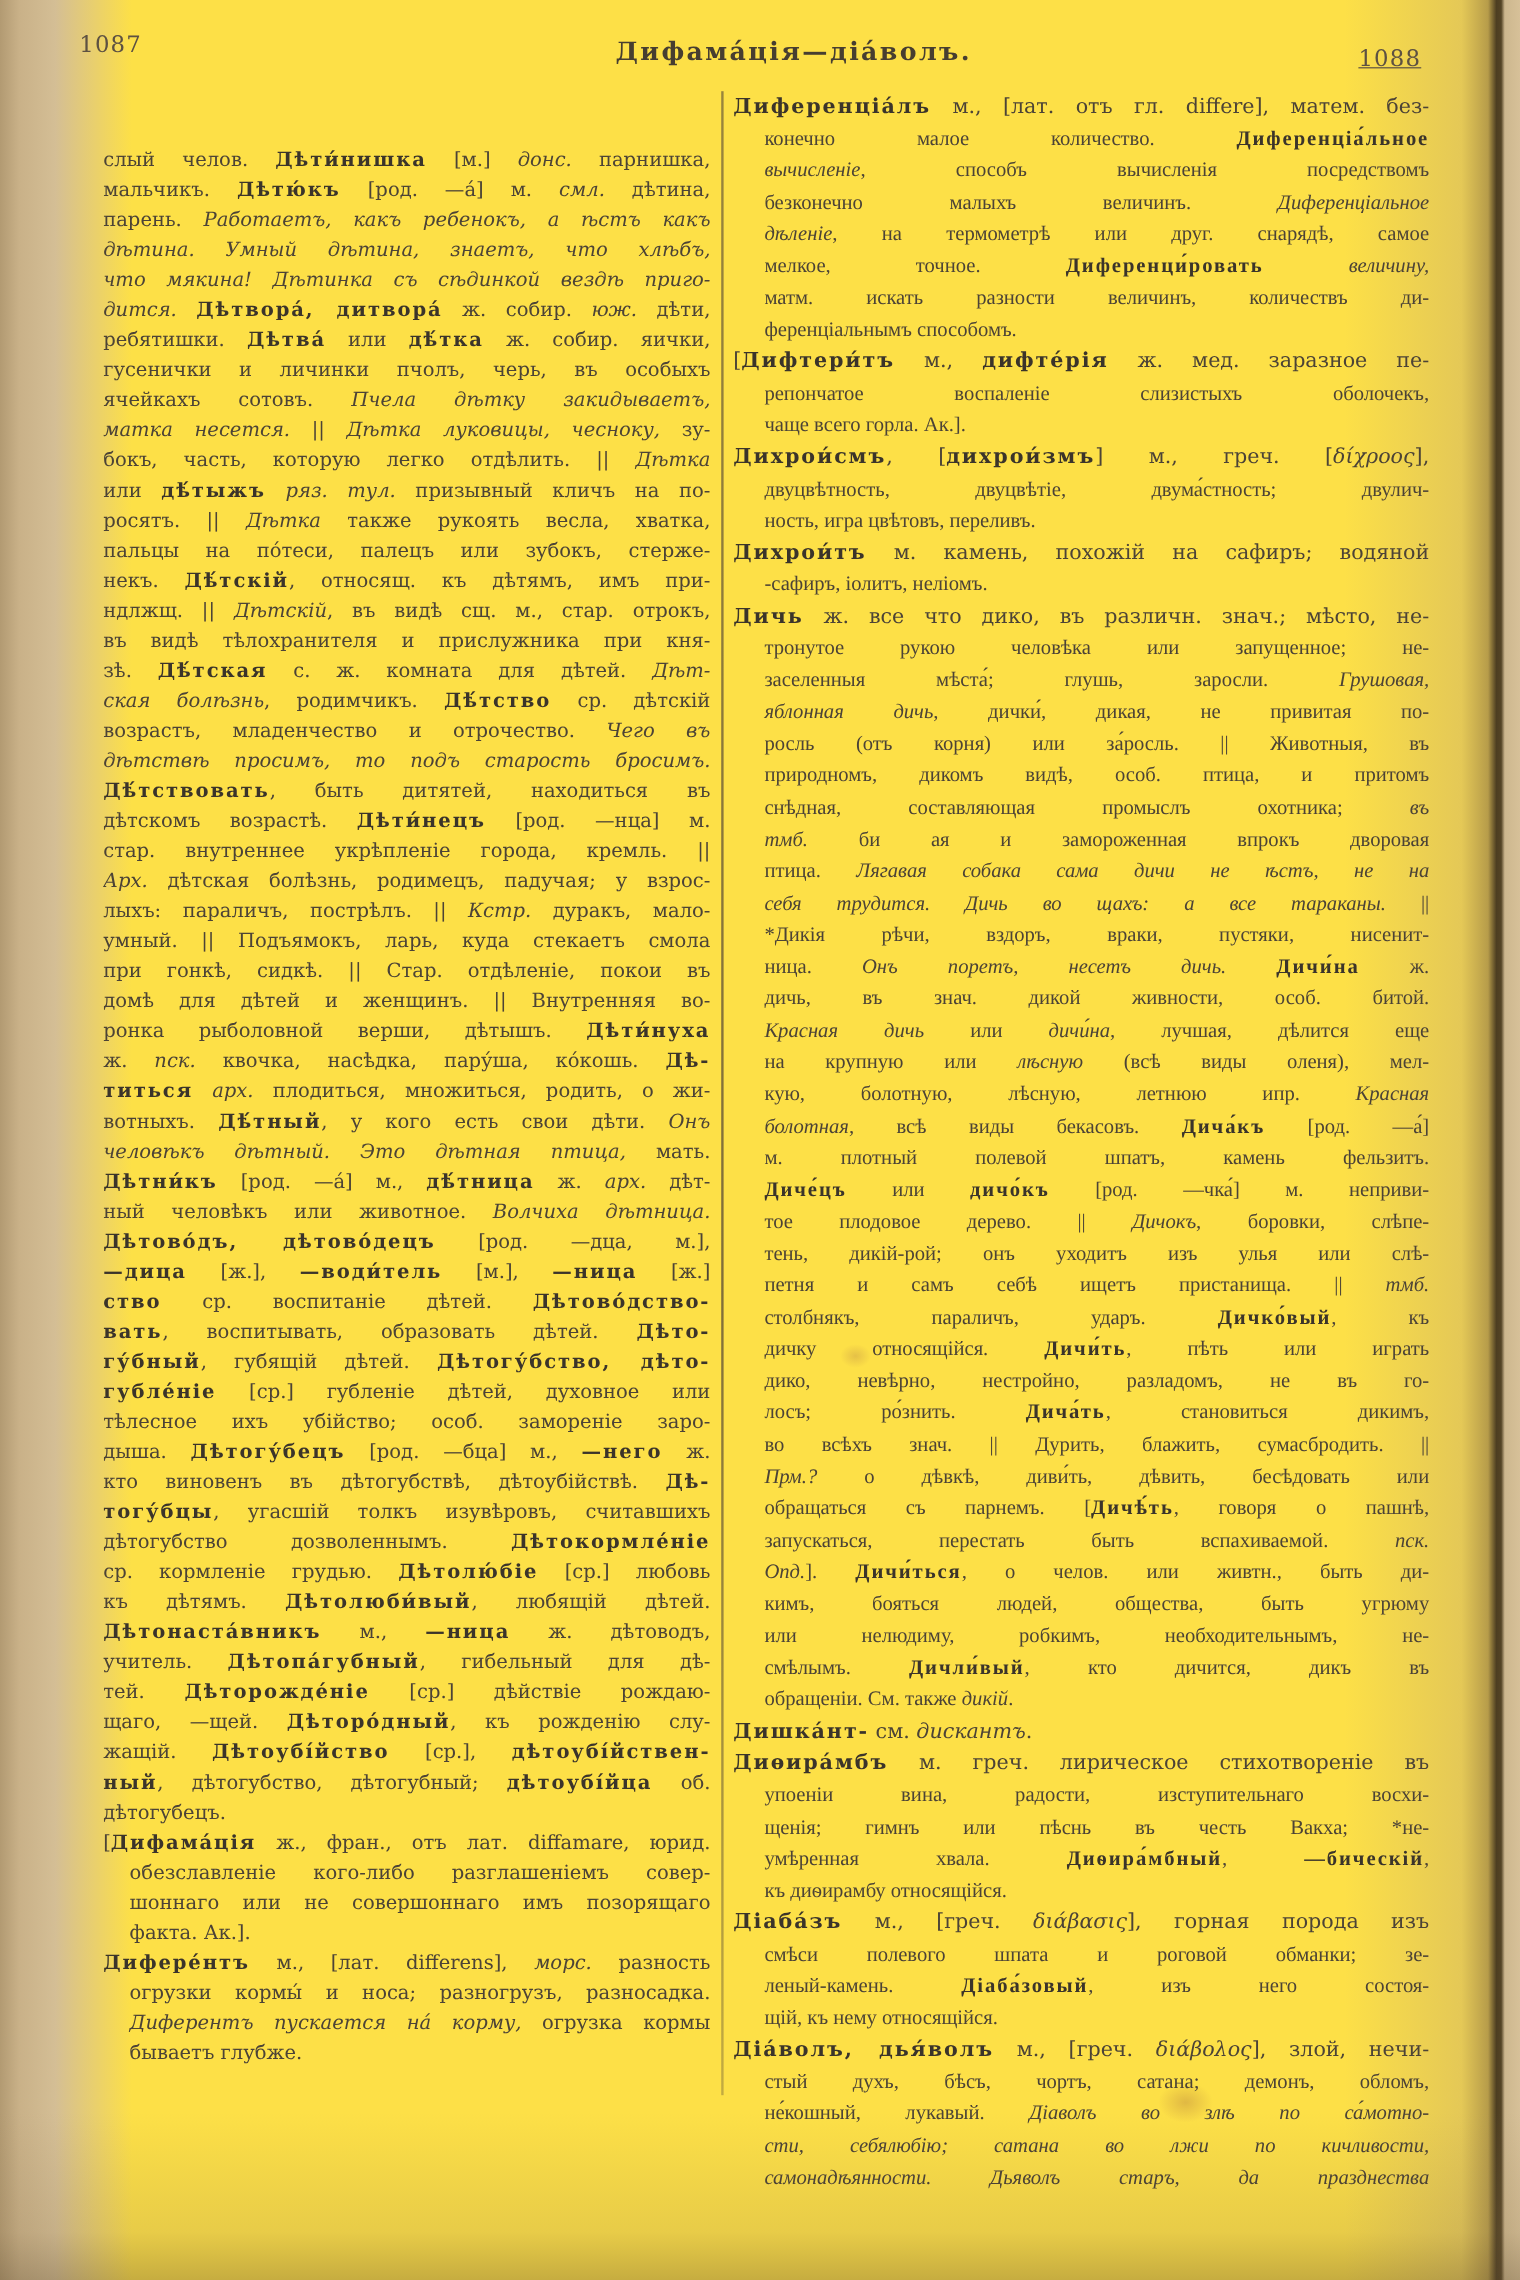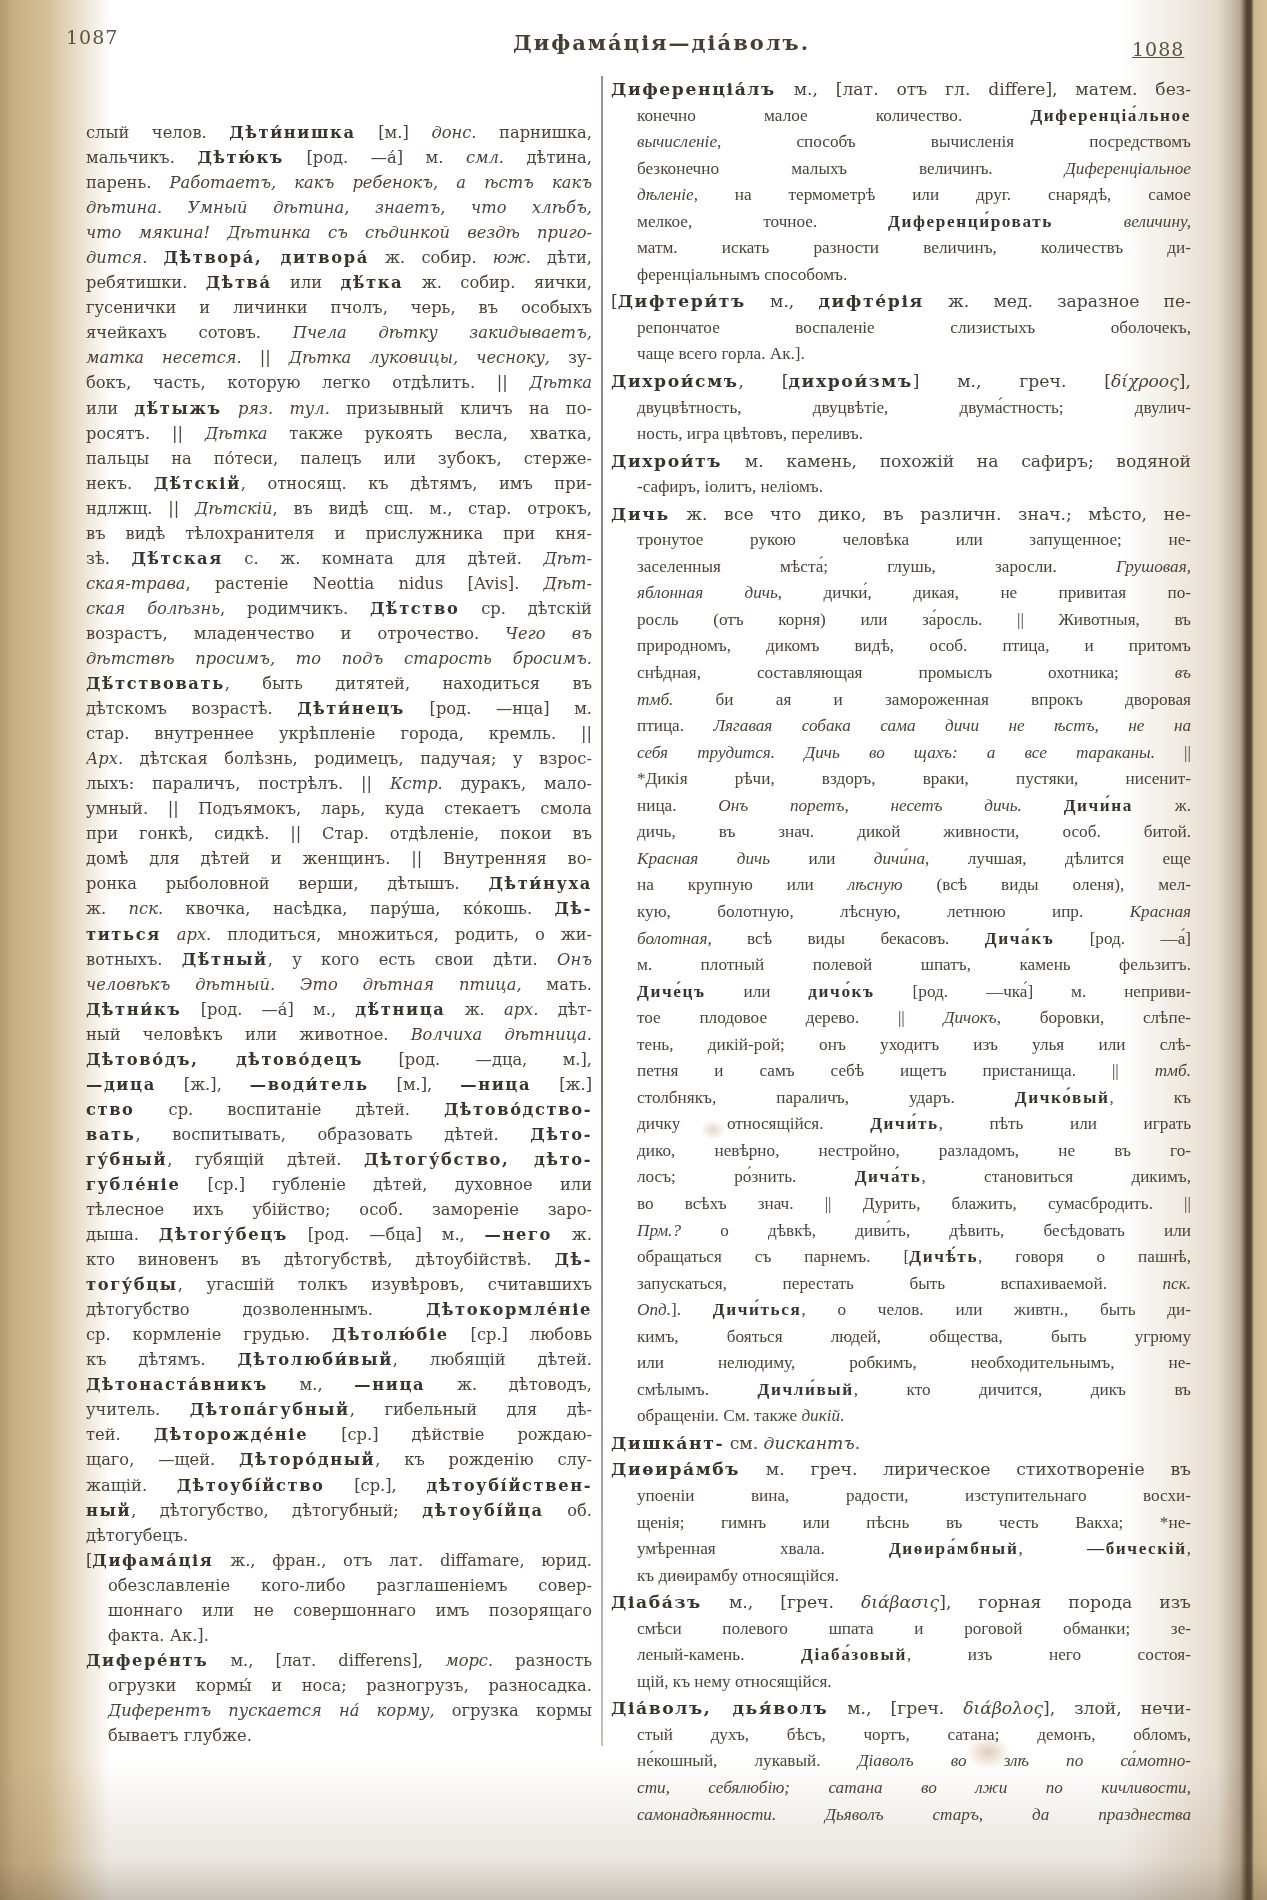--- a/index.html
+++ b/index.html
@@ -1,19 +1,19 @@
 <!DOCTYPE html>
 <html><head>
 <meta charset="utf-8">
 <style>
   html,body{margin:0;padding:0;background:#8a7a5e;}
   .page{
     position:relative;
     width:1267px;height:1900px;
-    background:#ffffff;
+    background:#fde047;
     overflow:hidden;
     font-family:"DejaVu Serif","Liberation Serif",serif;
     color:#4c4336;
   }
   
   .edge-left{
     position:absolute;top:0;left:0;width:110px;height:100%;
     background:linear-gradient(90deg,#b29a72 0px,#c9b188 16px,#d4be95 46px,rgba(219,198,158,0) 110px);
     pointer-events:none;
   }
@@ -88,21 +88,20 @@
       <div class="line">ячейкахъ сотовъ. <span class="i">Пчела дѣтку закидываетъ,</span></div>
       <div class="line"><span class="i">матка несется.</span> || <span class="i">Дѣтка луковицы, чесноку,</span> зу-</div>
       <div class="line">бокъ, часть, которую легко отдѣлить. || <span class="i">Дѣтка</span></div>
       <div class="line">или <span class="b">дѣ́тыжъ</span> <span class="i">ряз. тул.</span> призывный кличъ на по-</div>
       <div class="line">росятъ. || <span class="i">Дѣтка</span> также рукоять весла, хватка,</div>
       <div class="line">пальцы на по́теси, палецъ или зубокъ, стерже-</div>
       <div class="line">некъ. <span class="b">Дѣ́тскій</span>, относящ. къ дѣтямъ, имъ при-</div>
       <div class="line">ндлжщ. || <span class="i">Дѣтскій</span>, въ видѣ сщ. м., стар. отрокъ,</div>
       <div class="line">въ видѣ тѣлохранителя и прислужника при кня-</div>
       <div class="line">зѣ. <span class="b">Дѣ́тская</span> с. ж. комната для дѣтей. <span class="i">Дѣт-</span></div>
-      <div class="line"><span class="i">ская-трава</span>, растеніе Neottia nidus [Avis]. <span class="i">Дѣт-</span></div>
       <div class="line"><span class="i">ская болѣзнь</span>, родимчикъ. <span class="b">Дѣ́тство</span> ср. дѣтскій</div>
       <div class="line">возрастъ, младенчество и отрочество. <span class="i">Чего въ</span></div>
       <div class="line"><span class="i">дѣтствѣ просимъ, то подъ старость бросимъ.</span></div>
       <div class="line"><span class="b">Дѣ́тствовать</span>, быть дитятей, находиться въ</div>
       <div class="line">дѣтскомъ возрастѣ. <span class="b">Дѣти́нецъ</span> [род. —нца] м.</div>
       <div class="line">стар. внутреннее укрѣпленіе города, кремль. ||</div>
       <div class="line"><span class="i">Арх.</span> дѣтская болѣзнь, родимецъ, падучая; у взрос-</div>
       <div class="line">лыхъ: параличъ, пострѣлъ. || <span class="i">Кстр.</span> дуракъ, мало-</div>
       <div class="line">умный. || Подъямокъ, ларь, куда стекаетъ смола</div>
       <div class="line">при гонкѣ, сидкѣ. || Стар. отдѣленіе, покои въ</div>

